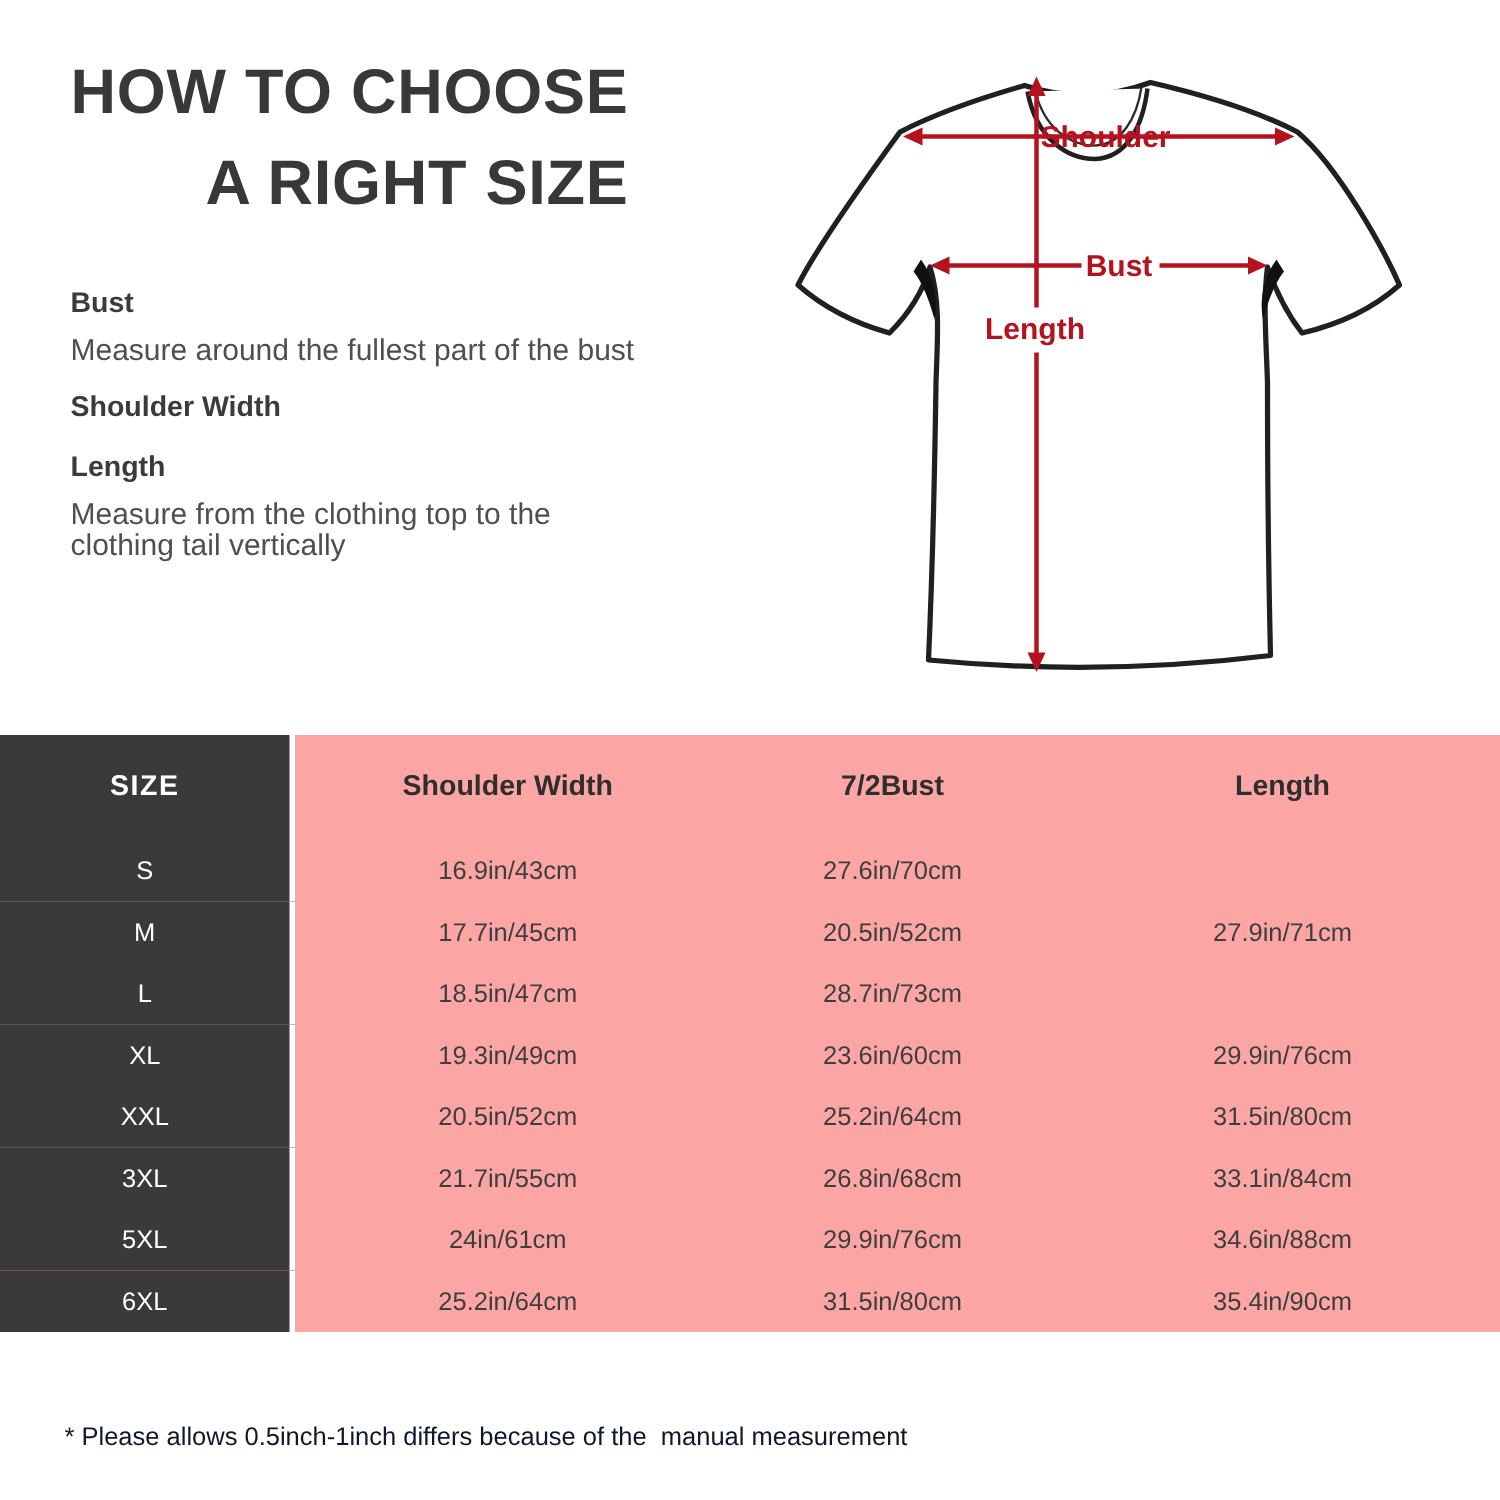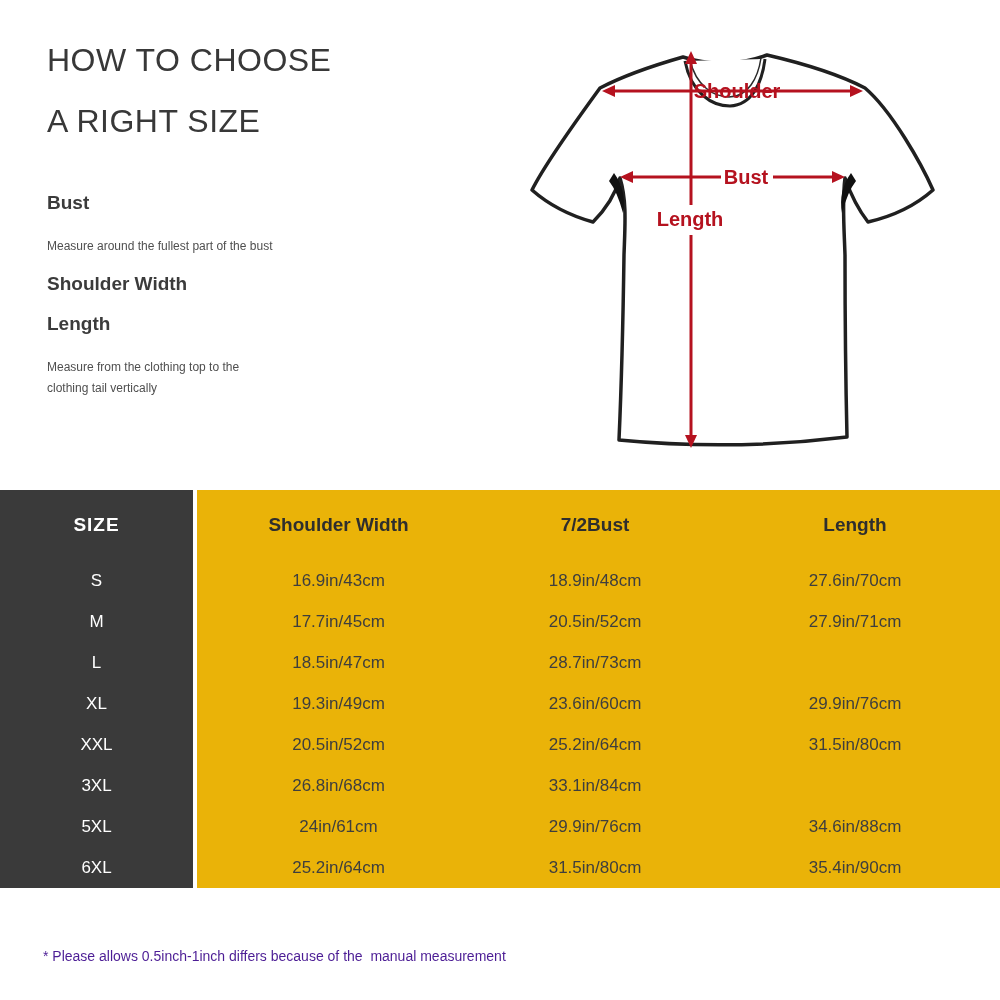--- a/index.html
+++ b/index.html
@@ -1,45 +1,45 @@
 <!DOCTYPE html>
 <html><head>
 <meta charset="utf-8">
 <style>
   html,body{margin:0;padding:0;background:#ffffff;}
   body{width:1000px;height:1000px;position:relative;overflow:hidden;
        font-family:"Liberation Sans", sans-serif;color:#3b3b3b;}
 
   
-  .title{position:absolute;left:47px;top:30px;font-size:32px;font-weight:normal;
-         color:#383838;line-height:61px;letter-spacing:.5px;white-space:pre;}
+  .title{position:absolute;left:47px;top:30px;font-size:42px;font-weight:bold;
+         color:#383838;line-height:61px;letter-spacing:.5px;white-space:pre;text-align:right;}
 
   
   .instructions{position:absolute;left:47px;top:190px;width:420px;}
   .inst-section{margin-top:14px;}
   .inst-section:first-child{margin-top:0;}
   .inst-heading{margin:0;font-size:19px;font-weight:bold;color:#3b3b3b;line-height:26px;}
-  .inst-body{margin:20px 0 0 0;font-size:12px;color:#4f4f4f;line-height:21px;white-space:pre-line;}
+  .inst-body{margin:8px 0 0 0;font-size:20px;color:#4f4f4f;line-height:21px;white-space:pre-line;}
 
   
   .diagram{position:absolute;left:515px;top:15px;width:470px;height:450px;}
   .diagram svg{display:block;}
   .dim-label{font-family:"Liberation Sans", sans-serif;font-size:20px;font-weight:bold;}
 
   
-  .size-table{position:absolute;left:0;top:490px;width:1000px;background:#eab308;}
+  .size-table{position:absolute;left:0;top:490px;width:1000px;background:#fca5a5;}
   .trow{display:grid;grid-template-columns:197px 283px 230px 290px;align-items:stretch;}
   .trow .cell{display:flex;align-items:center;justify-content:center;
               font-size:17px;color:#3e3e3e;height:41px;}
   .trow.theader .cell{height:70px;font-size:19px;font-weight:bold;color:#2e2e2e;}
   .size-cell{background:#3a3a3a;color:#ffffff !important;border-right:4px solid #ffffff;}
   .theader .size-cell{font-size:20px;letter-spacing:1px;}
 
   
-  .footnote{position:absolute;left:43px;top:948px;font-size:14px;color:#4c1d95;white-space:pre;}
+  .footnote{position:absolute;left:43px;top:948px;font-size:17px;color:#0f172a;white-space:pre;}
 </style>
 </head>
 <body>
 
 <div class="title">HOW TO CHOOSE
 A RIGHT SIZE</div>
 
 <div class="instructions">
   <div class="inst-section">
     <h3 class="inst-heading">Bust</h3>
@@ -111,21 +111,20 @@
   <div class="trow theader">
     <div class="cell size-cell">SIZE</div>
     <div class="cell">Shoulder Width</div>
     <div class="cell">7/2Bust</div>
     <div class="cell">Length</div>
   </div>
   <div>
       <div class="trow">
         <div class="cell size-cell">S</div>
         <div class="cell">16.9in/43cm</div>
-        <div class="cell">18.9in/48cm</div>
         <div class="cell">27.6in/70cm</div>
       </div>
       <div class="trow">
         <div class="cell size-cell">M</div>
         <div class="cell">17.7in/45cm</div>
         <div class="cell">20.5in/52cm</div>
         <div class="cell">27.9in/71cm</div>
       </div>
       <div class="trow">
         <div class="cell size-cell">L</div>
@@ -139,20 +138,21 @@
         <div class="cell">29.9in/76cm</div>
       </div>
       <div class="trow">
         <div class="cell size-cell">XXL</div>
         <div class="cell">20.5in/52cm</div>
         <div class="cell">25.2in/64cm</div>
         <div class="cell">31.5in/80cm</div>
       </div>
       <div class="trow">
         <div class="cell size-cell">3XL</div>
+        <div class="cell">21.7in/55cm</div>
         <div class="cell">26.8in/68cm</div>
         <div class="cell">33.1in/84cm</div>
       </div>
       <div class="trow">
         <div class="cell size-cell">5XL</div>
         <div class="cell">24in/61cm</div>
         <div class="cell">29.9in/76cm</div>
         <div class="cell">34.6in/88cm</div>
       </div>
       <div class="trow">

